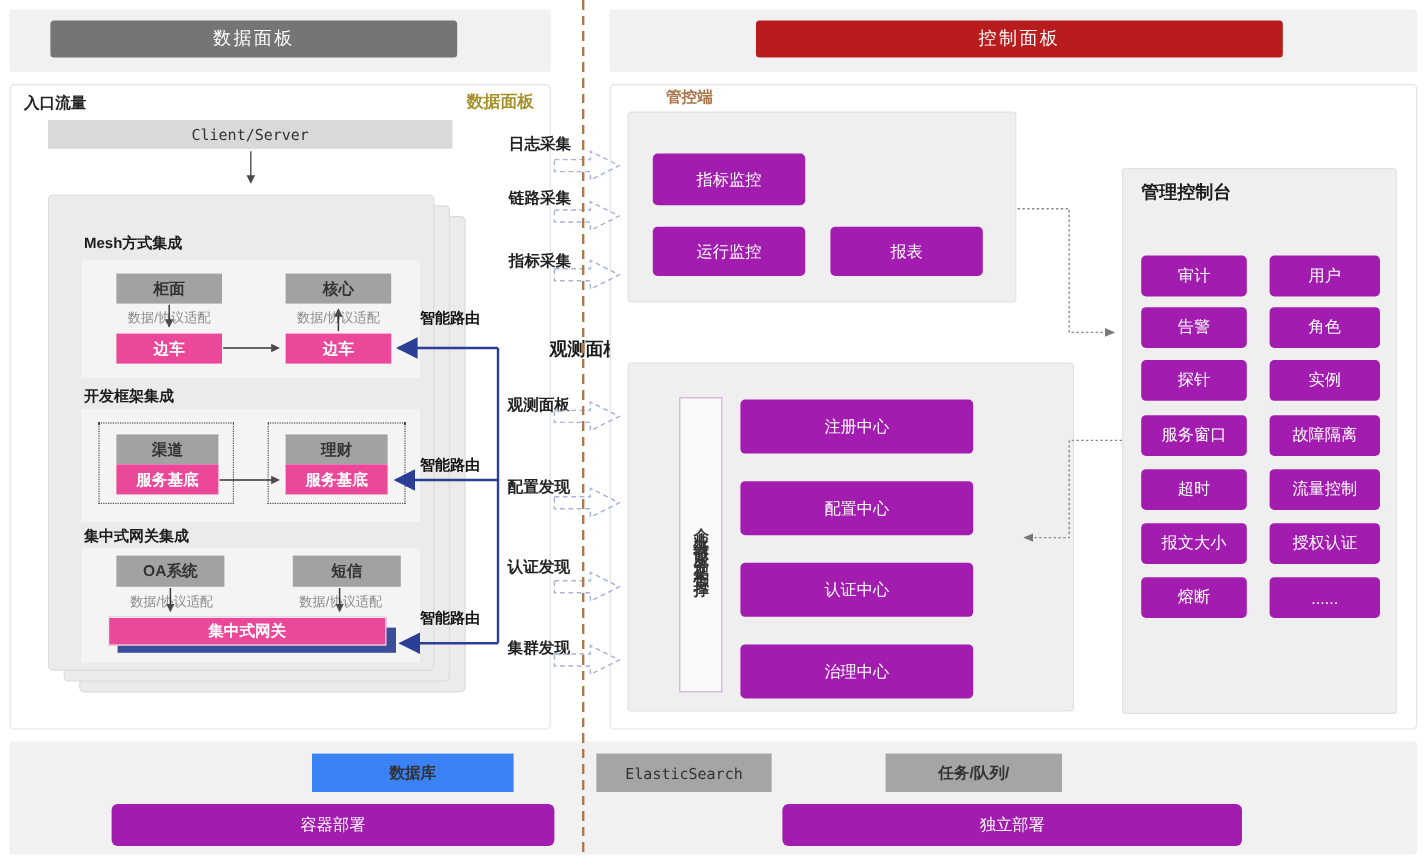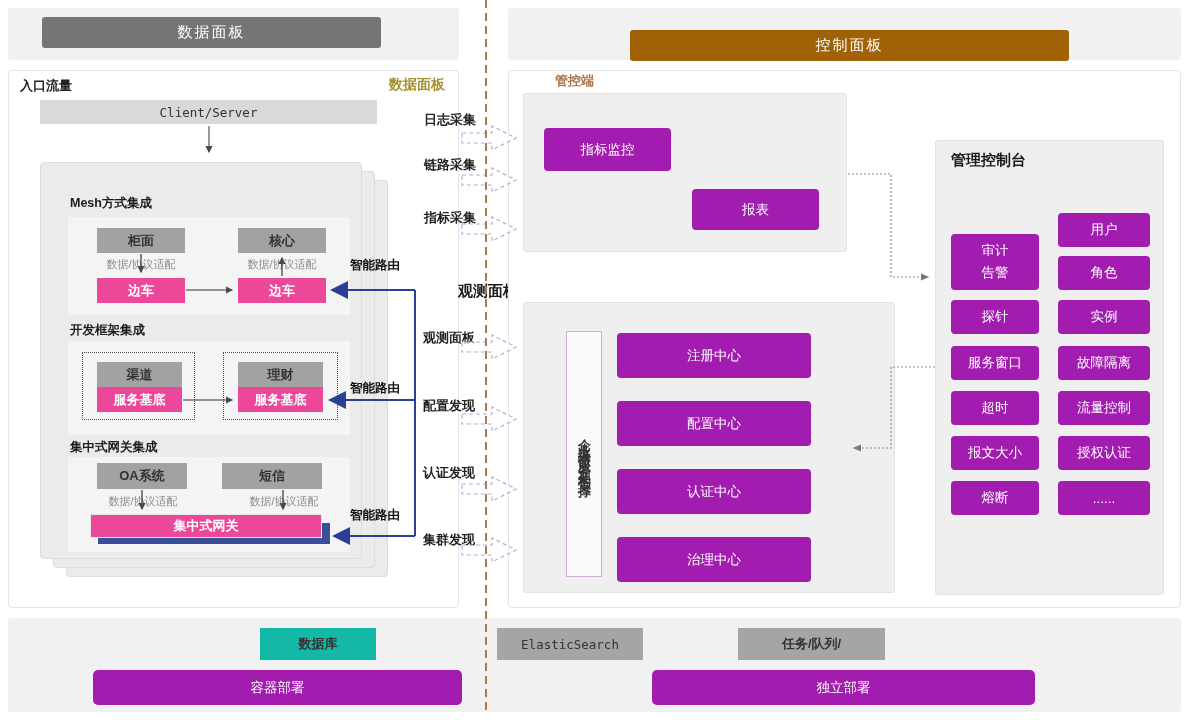--- a/index.html
+++ b/index.html
@@ -2,21 +2,21 @@
 <html><head>
 <meta charset="utf-8">
 <style>
   * { margin:0; padding:0; box-sizing:border-box; }
   body { background:#fff; font-family:"Liberation Sans","DejaVu Sans",sans-serif; }
   #app { position:relative; width:1189px; height:720px; background:#fff; overflow:hidden; }
   .abs { position:absolute; }
   .band { background:#f1f1f1; border-radius:3px; }
   .dark-bar { background:#757575; color:#fff; font-size:15px; letter-spacing:2px;
               display:flex; align-items:center; justify-content:center; border-radius:3px; }
-  .dark-bar.right { background:#a16207;margin-top:13px; }
+  .dark-bar.right { background:#b91c1c; }
   .outer-panel { background:#fff; border:1px solid #e3e3e3; border-radius:4px; }
   .page { background:#ebebeb; border:1px solid #dcdcdc; border-radius:4px; }
   .inner { background:#f4f4f4; }
   .graybox { background:#a2a2a2; color:#333; font-size:13px; font-weight:600;
              display:flex; align-items:center; justify-content:center; }
   .bluebox { background:#ec4899; color:#fff; font-size:13px; font-weight:600;
              display:flex; align-items:center; justify-content:center; }
   .btn { background:#a21caf; color:#fff; font-size:13.5px; border-radius:4px;
          display:flex; align-items:center; justify-content:center; }
   .dotted-box { border:1.5px dotted #4a4a4a; background:transparent; }
@@ -70,72 +70,73 @@
   <div class="abs dotted-box" style="left:223px;top:352px;width:115px;height:68px;"></div>
   <div class="abs graybox" style="left:97px;top:362px;width:85px;height:25px;">渠道</div>
   <div class="abs bluebox" style="left:97px;top:387px;width:85px;height:25px;">服务基底</div>
   <div class="abs graybox" style="left:238px;top:362px;width:85px;height:25px;">理财</div>
   <div class="abs bluebox" style="left:238px;top:387px;width:85px;height:25px;">服务基底</div>
   <div class="abs route-label" style="left:350px;top:380px;width:60px;">智能路由</div>
 
   <div class="abs sec-label" style="left:70px;top:439px;">集中式网关集成</div>
   <div class="abs inner" style="left:68px;top:457px;width:282px;height:95px;"></div>
   <div class="abs graybox" style="left:97px;top:463px;width:90px;height:26px;">OA系统</div>
-  <div class="abs graybox" style="left:222px;top:463px;width:100px;height:26px;">短信</div>
+  <div class="abs graybox" style="left:244px;top:463px;width:90px;height:26px;">短信</div>
   <div class="abs adapter" style="left:99px;top:494px;width:88px;">数据/协议适配</div>
   <div class="abs adapter" style="left:240px;top:494px;width:88px;">数据/协议适配</div>
   <div class="abs" style="left:98px;top:523px;width:232px;height:21px;background:#3a4f9a;"></div>
   <div class="abs bluebox" style="left:90px;top:514px;width:232px;height:24px;border:1px solid #e8e8e8;">集中式网关</div>
   <div class="abs route-label" style="left:350px;top:507px;width:60px;">智能路由</div>
 
   <div class="abs flow-label" style="left:424px;top:111px;">日志采集</div>
   <div class="abs flow-label" style="left:424px;top:156px;">链路采集</div>
   <div class="abs flow-label" style="left:424px;top:209px;">指标采集</div>
   <div class="abs title15" style="left:458px;top:282px;">观测面板</div>
   <div class="abs flow-label" style="left:423px;top:329px;">观测面板</div>
   <div class="abs flow-label" style="left:423px;top:397px;">配置发现</div>
   <div class="abs flow-label" style="left:423px;top:464px;">认证发现</div>
   <div class="abs flow-label" style="left:423px;top:531px;">集群发现</div>
 
   <div class="abs outer-panel" style="left:508px;top:70px;width:673px;height:538px;"></div>
   <div class="abs sienna" style="left:555px;top:72px;">管控端</div>
 
   <div class="abs panel-gray" style="left:523px;top:93px;width:324px;height:159px;">
     <div class="abs btn" style="left:20px;top:34px;width:127px;height:43px;">指标监控</div>
+    <div class="abs btn" style="left:20px;top:95px;width:127px;height:41px;">运行监控</div>
     <div class="abs btn" style="left:168px;top:95px;width:127px;height:41px;">报表</div>
   </div>
 
   <div class="abs panel-gray" style="left:523px;top:302px;width:372px;height:291px;text-decoration:underline;">
     <div class="abs vlabel" style="left:42px;top:28px;width:36px;height:246px;">企业级微服务架构支撑</div>
     <div class="abs btn" style="left:93px;top:30px;width:194px;height:45px;">注册中心</div>
     <div class="abs btn" style="left:93px;top:98px;width:194px;height:45px;">配置中心</div>
     <div class="abs btn" style="left:93px;top:166px;width:194px;height:45px;">认证中心</div>
     <div class="abs btn" style="left:93px;top:234px;width:194px;height:45px;">治理中心</div>
   </div>
 
   <div class="abs panel-gray" style="left:935px;top:140px;width:229px;height:455px;">
     <div class="abs title15" style="left:15px;top:10px;">管理控制台</div>
-    <div class="abs btn" style="left:15px;top:72px;width:88px;height:34px;margin-top:21px;">审计</div>
+    <div class="abs btn" style="left:15px;top:72px;width:88px;height:34px;">审计</div>
     <div class="abs btn" style="left:122px;top:72px;width:92px;height:34px;">用户</div>
     <div class="abs btn" style="left:15px;top:115px;width:88px;height:34px;">告警</div>
     <div class="abs btn" style="left:122px;top:115px;width:92px;height:34px;">角色</div>
     <div class="abs btn" style="left:15px;top:159px;width:88px;height:34px;">探针</div>
     <div class="abs btn" style="left:122px;top:159px;width:92px;height:34px;">实例</div>
     <div class="abs btn" style="left:15px;top:205px;width:88px;height:34px;">服务窗口</div>
     <div class="abs btn" style="left:122px;top:205px;width:92px;height:34px;">故障隔离</div>
     <div class="abs btn" style="left:15px;top:250px;width:88px;height:34px;">超时</div>
     <div class="abs btn" style="left:122px;top:250px;width:92px;height:34px;">流量控制</div>
     <div class="abs btn" style="left:15px;top:295px;width:88px;height:34px;">报文大小</div>
     <div class="abs btn" style="left:122px;top:295px;width:92px;height:34px;">授权认证</div>
     <div class="abs btn" style="left:15px;top:340px;width:88px;height:34px;">熔断</div>
     <div class="abs btn" style="left:122px;top:340px;width:92px;height:34px;">......</div>
   </div>
 
   <div class="abs band" style="left:8px;top:618px;width:1173px;height:94px;">
-    <div class="abs graybox" style="left:252px;top:10px;width:116px;height:32px;background:#14b8a6;font-weight:600;">数据库</div>
+    <div class="abs graybox" style="left:252px;top:10px;width:168px;height:32px;background:#3b82f6;font-weight:600;">数据库</div>
     <div class="abs graybox mono" style="left:489px;top:10px;width:146px;height:32px;background:#a5a5a5;font-size:12.5px;">ElasticSearch</div>
     <div class="abs graybox" style="left:730px;top:10px;width:147px;height:32px;background:#a5a5a5;font-weight:600;">任务/队列/</div>
     <div class="abs btn" style="left:85px;top:52px;width:369px;height:35px;border-radius:5px;">容器部署</div>
     <div class="abs btn" style="left:644px;top:52px;width:383px;height:35px;border-radius:5px;">独立部署</div>
   </div>
 
   <svg class="overlay" width="1189" height="720" viewBox="0 0 1189 720">
     <defs>
       <marker id="mb" markerWidth="7" markerHeight="7" refX="5" refY="3" orient="auto">
           <path d="M0,0 L6,3 L0,6 z" fill="#4a4a4a"></path>

